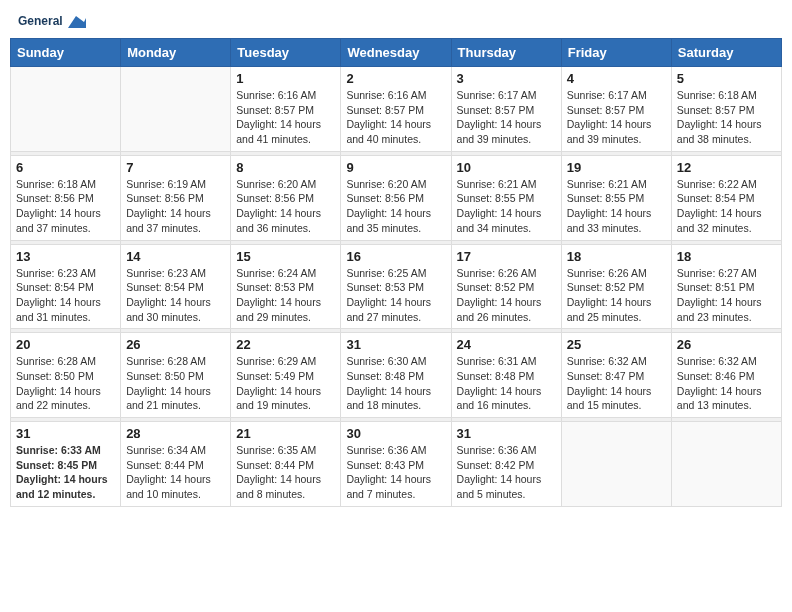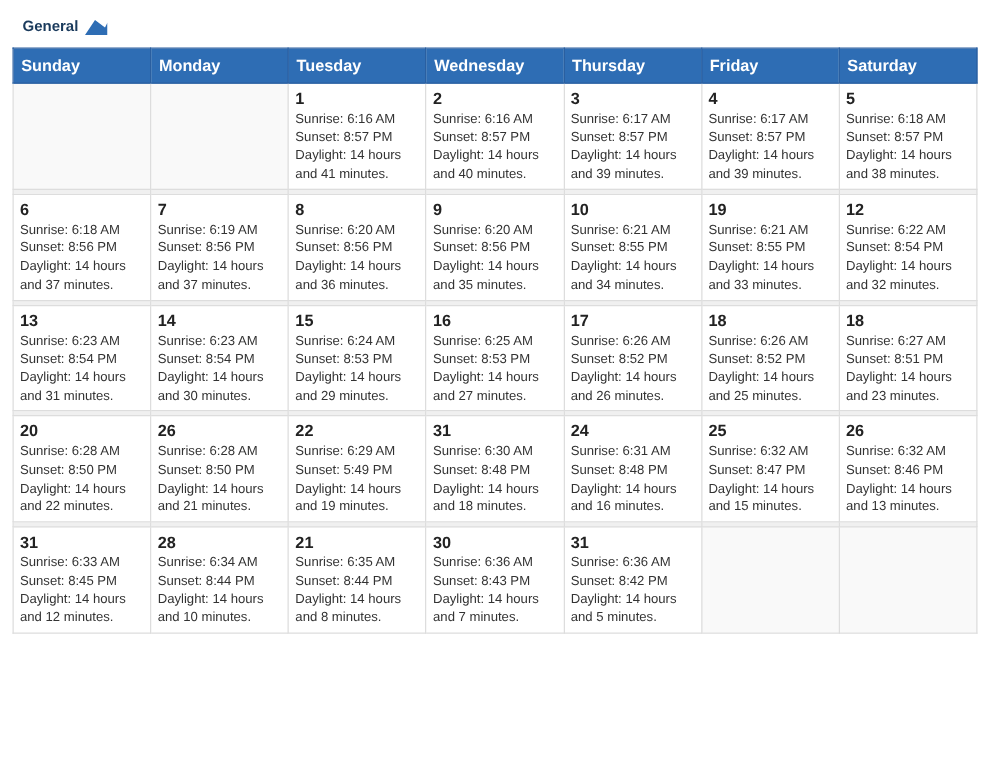--- a/index.html
+++ b/index.html
@@ -344,21 +344,21 @@
         <td></td>
         <td></td>
         <td></td>
         <td></td>
         <td></td>
         <td></td>
       </tr>
       <tr>
         <td>
           <span class="day-number">31</span>
-          <div class="day-info" style="white-space: pre-line;">Sunrise: 6:33 AM
+          <div class="day-info" style="white-space: pre-line; font-weight: bold;">Sunrise: 6:33 AM
 Sunset: 8:45 PM
 Daylight: 14 hours
 and 12 minutes.</div>
         </td>
         <td>
           <span class="day-number">28</span>
           <div class="day-info" style="white-space: pre-line;">Sunrise: 6:34 AM
 Sunset: 8:44 PM
 Daylight: 14 hours
 and 10 minutes.</div>

